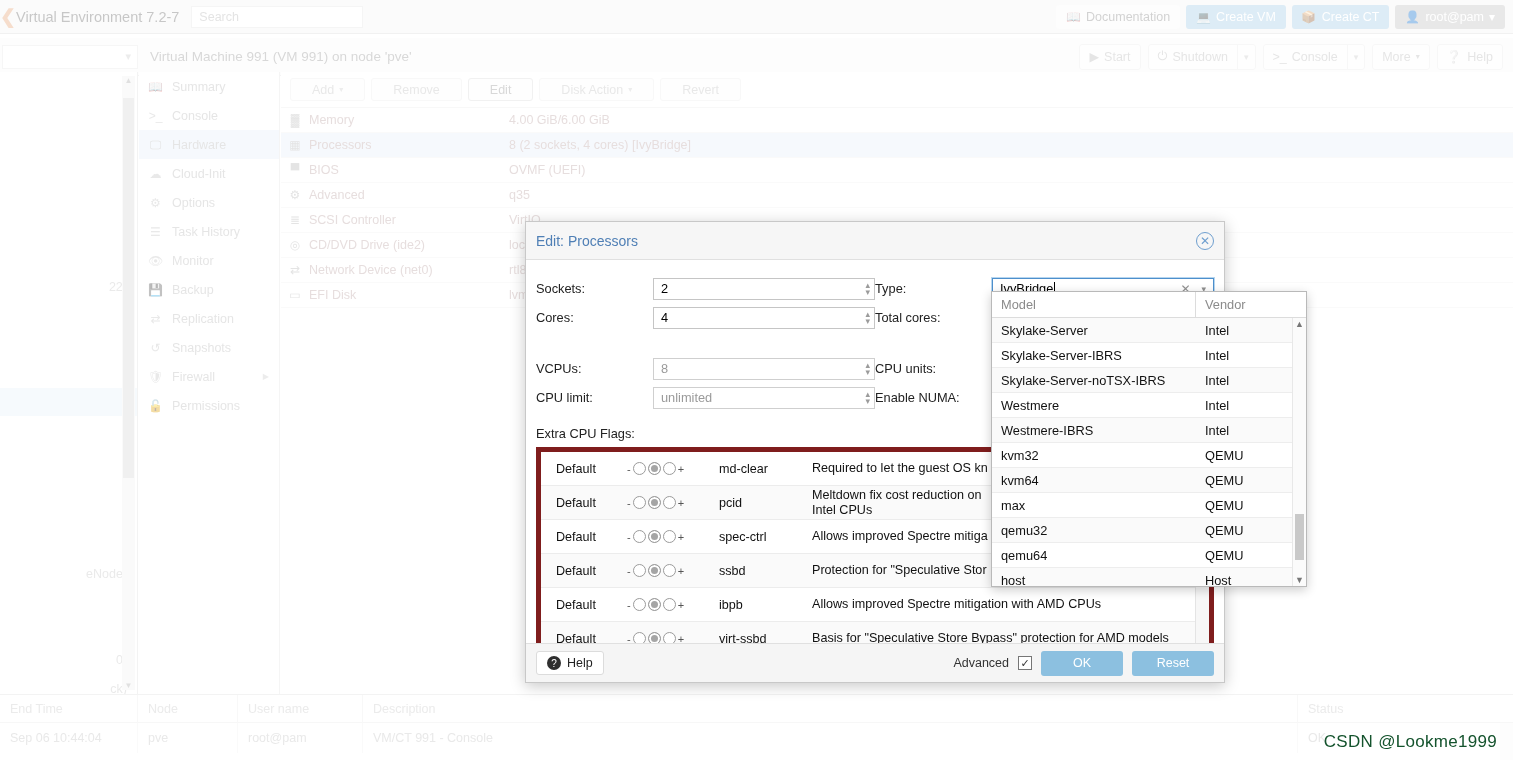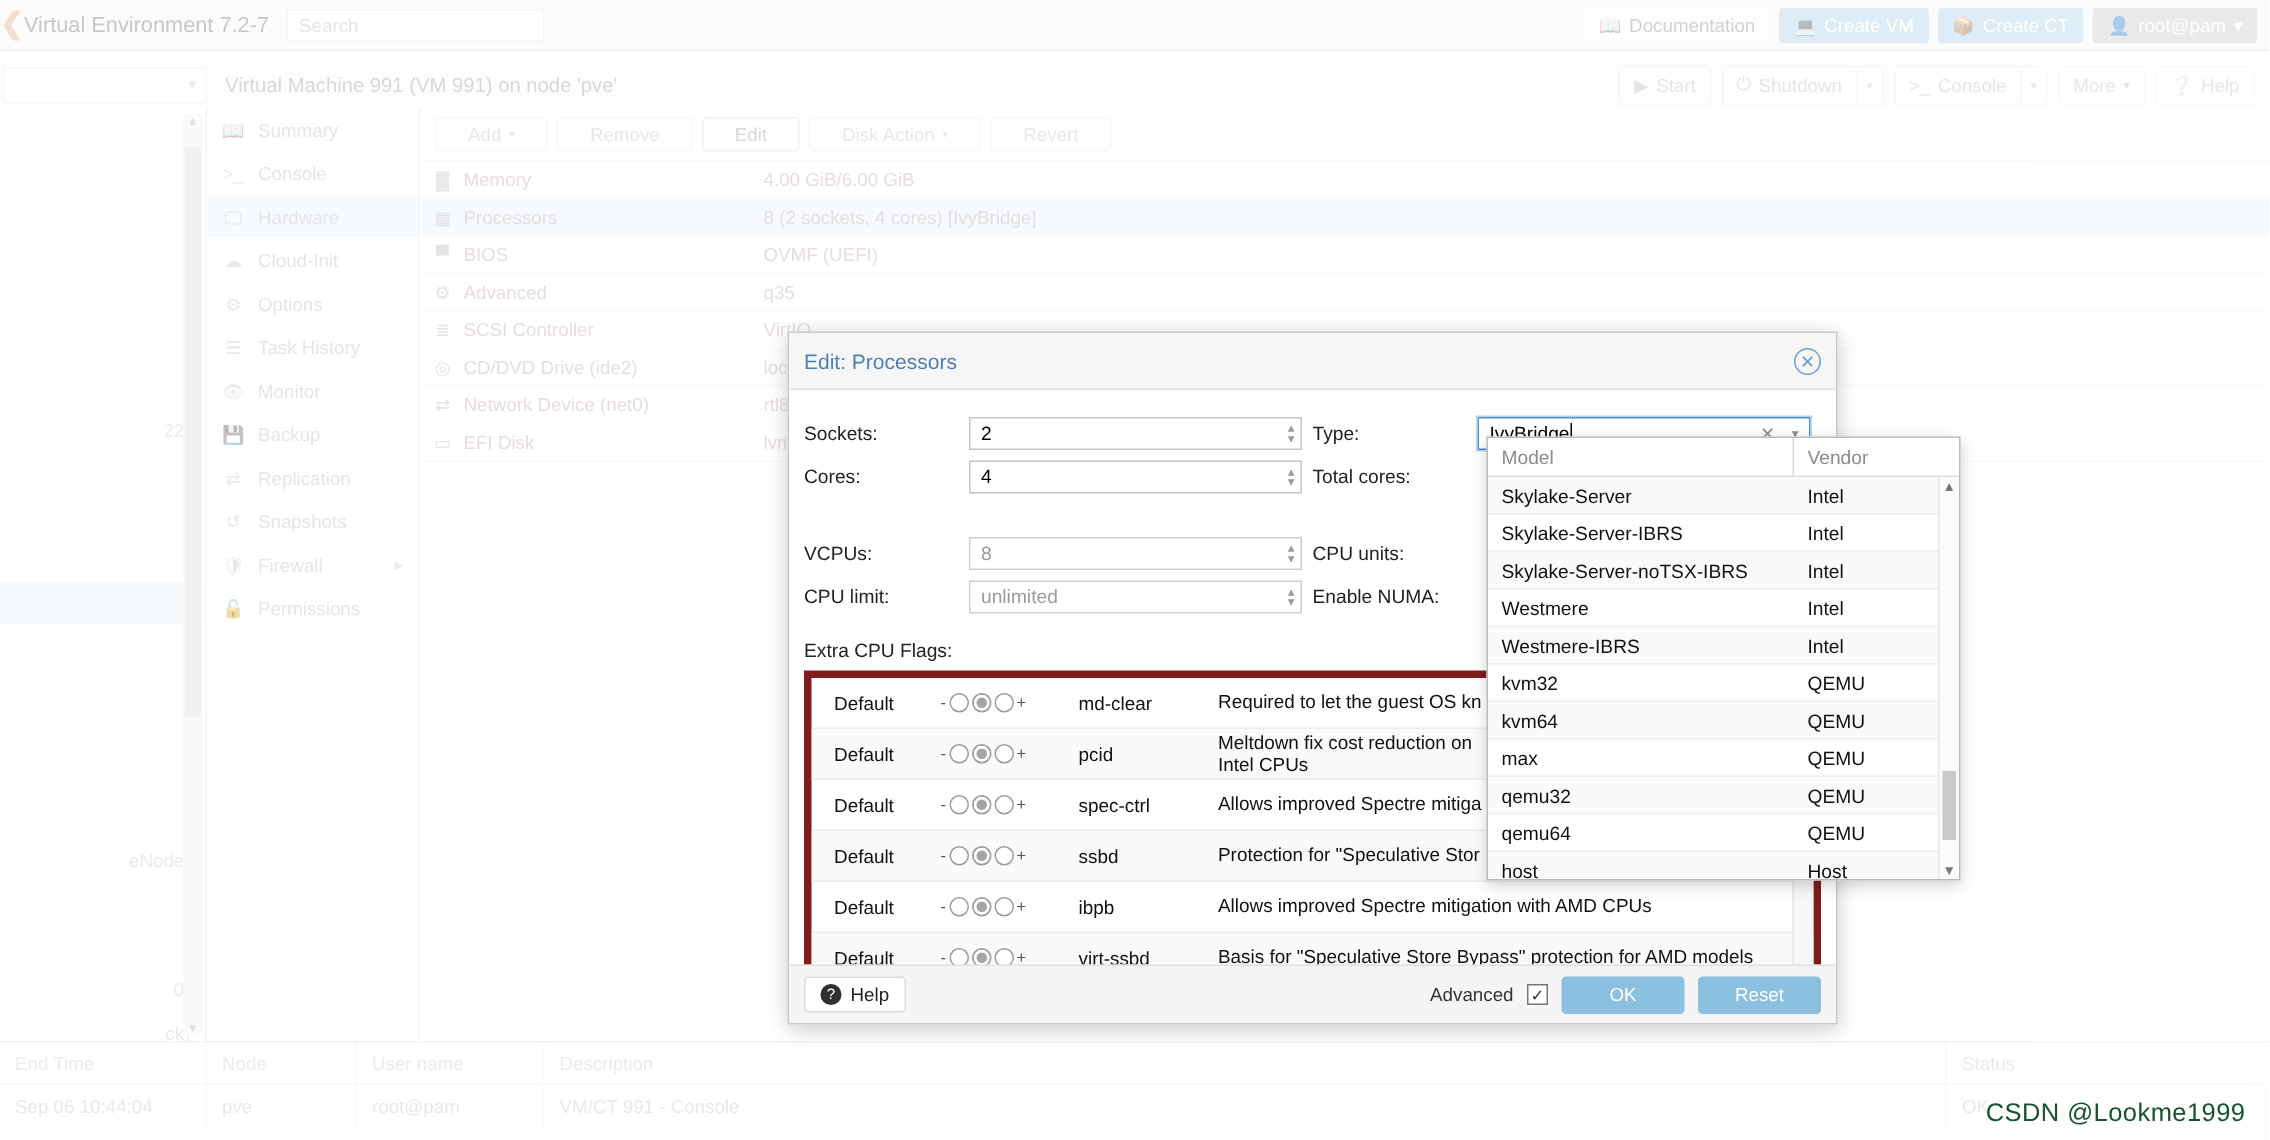--- a/index.html
+++ b/index.html
@@ -128,21 +128,21 @@
   }
   .modal-title { color: #4f7fb5; font-size: 14px; }
   .modal-close {
     margin-left: auto; width: 18px; height: 18px; border-radius: 50%;
     border: 1px solid #6f9fcf; color: #6f9fcf; font-size: 12px;
     display: flex; align-items: center; justify-content: center; line-height: 1;
   }
   .modal-body { position: relative; padding: 14px 10px 0 10px; height: 385px; }
   .form-grid { display: flex; }
   .col { width: 340px; }
-  .frow { display: flex; align-items: center; height: 29px; }
+  .frow { display: flex; align-items: center; height: 29px; justify-content: space-between; }
   .flabel { width: 110px; font-size: 12.8px; color: #222; }
   .fctl {
     width: 222px; height: 22px; border: 1px solid #c5c5c5; background: #fff;
     display: flex; align-items: center; padding: 0 4px 0 7px; font-size: 12.8px;
   }
   .fctl.dim { color: #9a9a9a; border-color: #cfcfcf; }
   .spin { margin-left: auto; color: #9b9b9b; font-size: 9px; line-height: 7px; text-align: center; }
   .fctl.focus { border: 1px solid #4d8fcc; outline: 1px solid #b7d6ef; }
   .combo-actions { margin-left: auto; display: flex; align-items: center; gap: 11px; color: #8f8f8f; font-size: 12px; padding-right:3px;}
   .caret-dn { font-size: 9px; color: #8f8f8f; }

